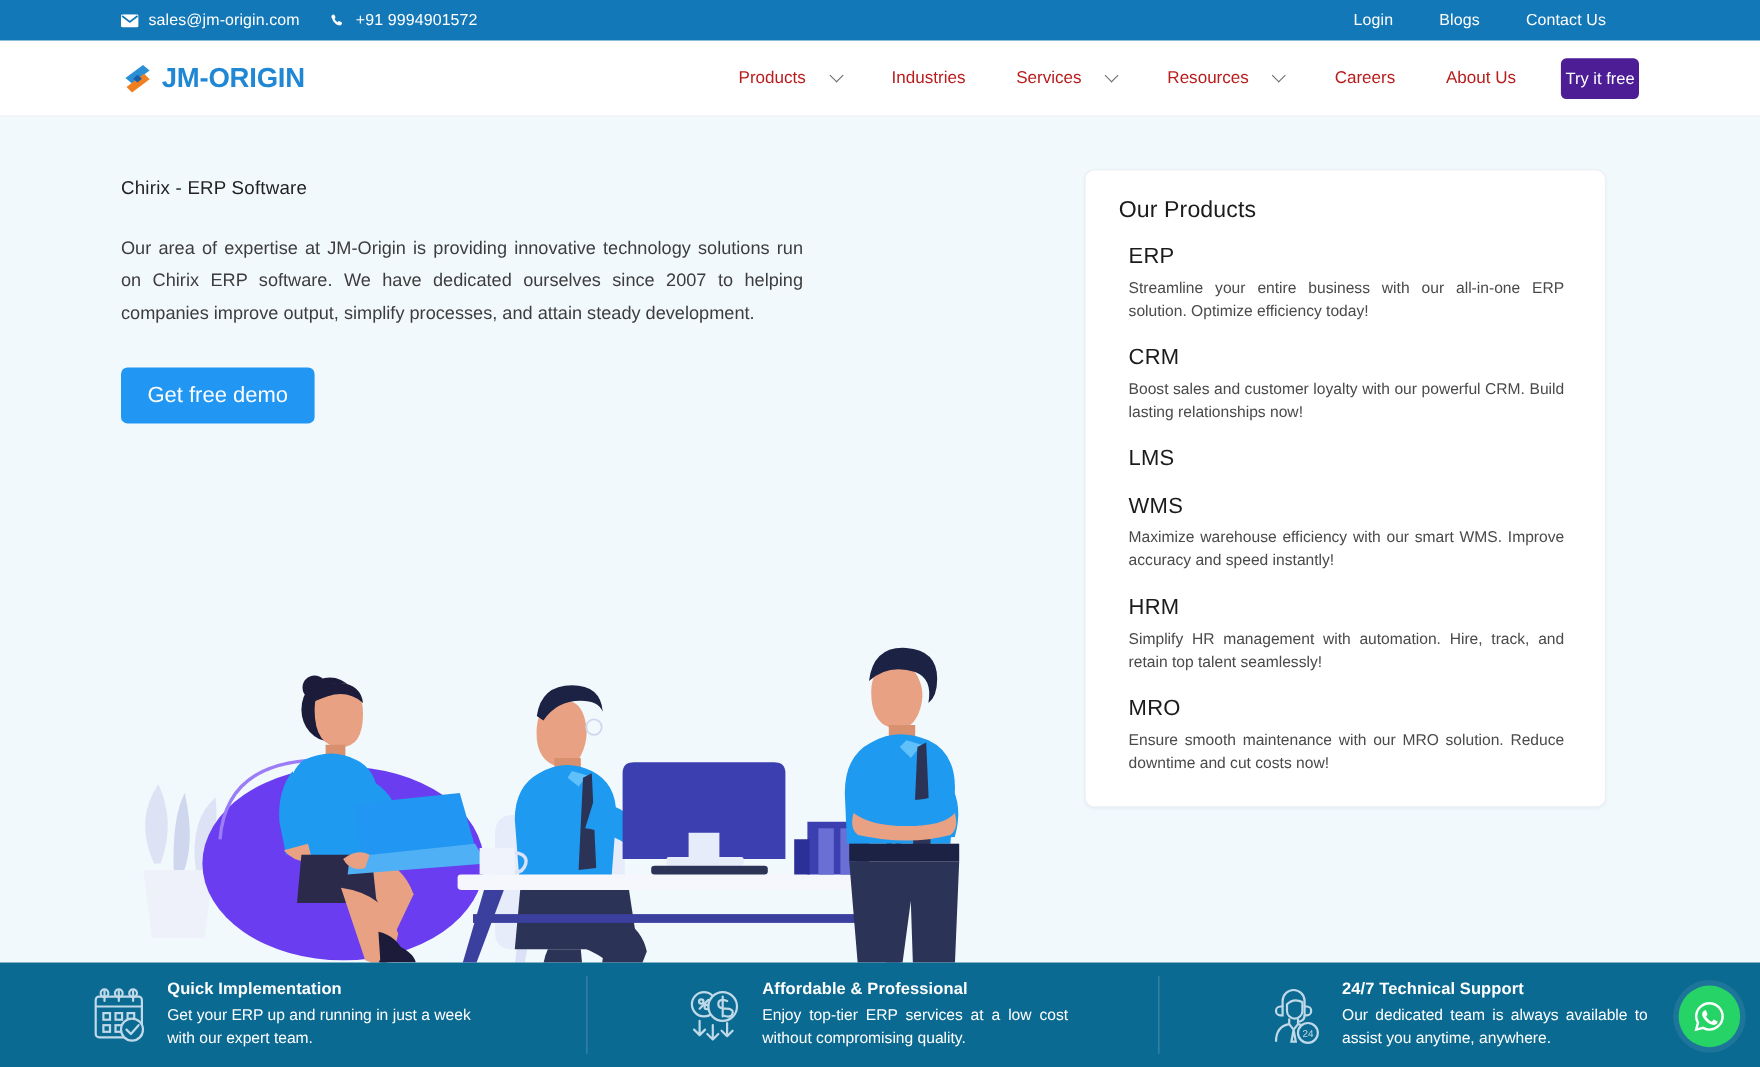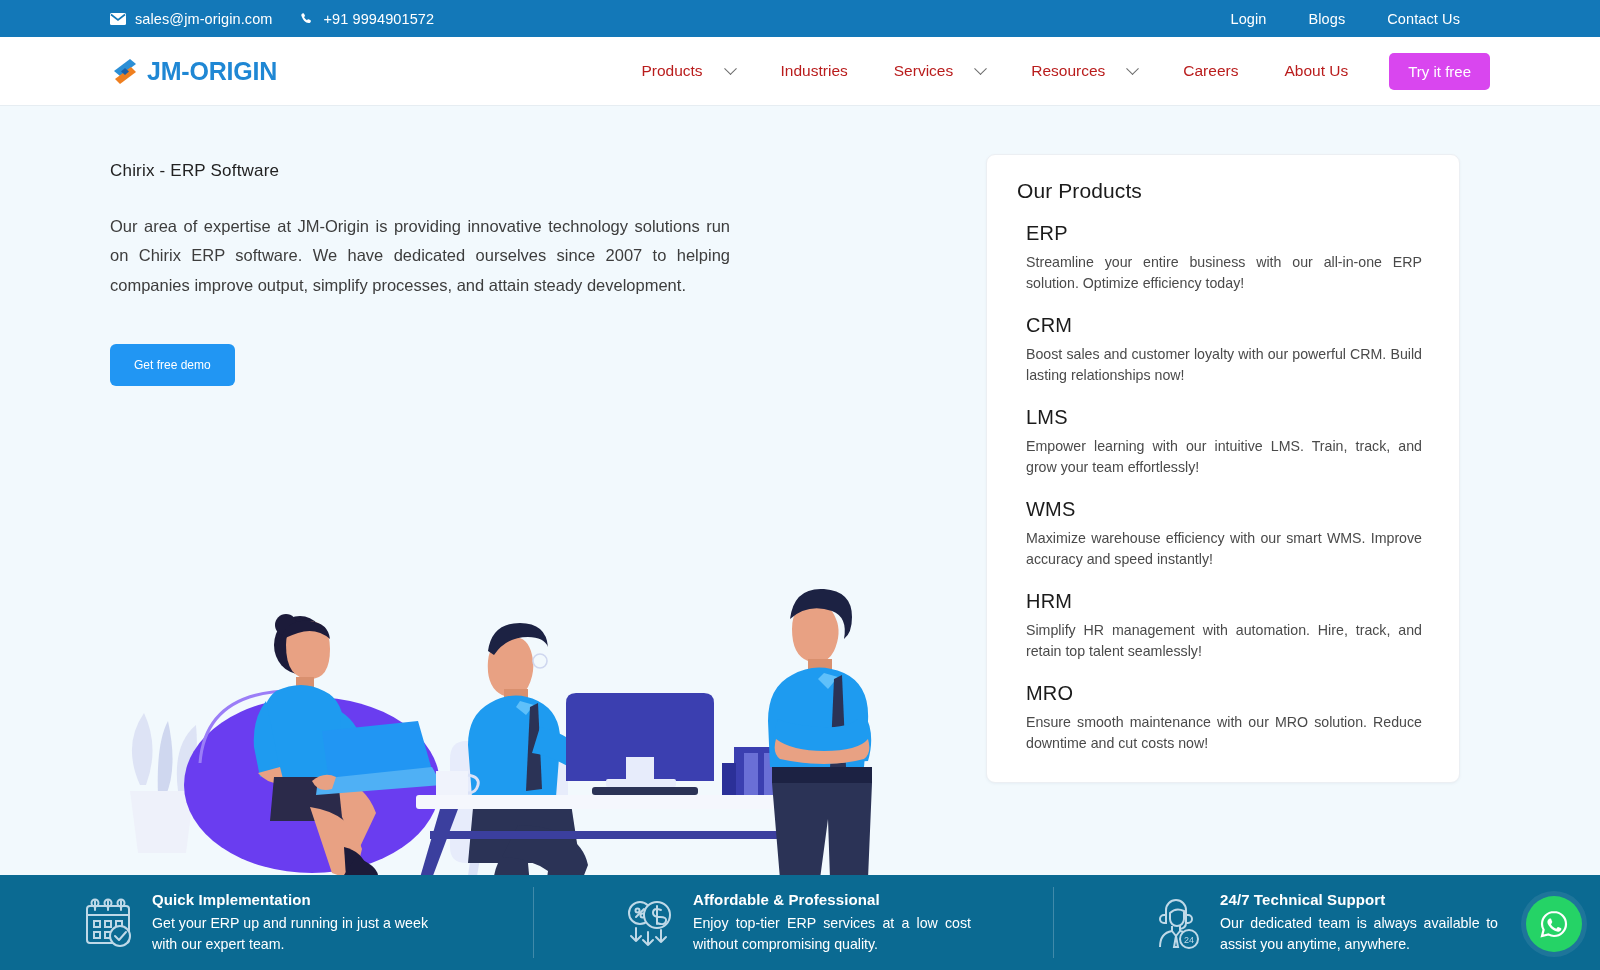--- a/index.html
+++ b/index.html
@@ -38,42 +38,42 @@
   }
   .nav-links { margin-left: auto; margin-right: 110px; display: flex; align-items: center; gap: 0; }
   .nav-item {
     display: flex; align-items: center; gap: 23px;
     font-size: 15.5px; color: #b91c1c; padding: 0 23px; cursor: pointer;
     white-space: nowrap;
   }
   .chev { width: 9px; height: 9px; border-right: 1.7px solid #6d6d6d; border-bottom: 1.7px solid #6d6d6d;
           transform: rotate(45deg) translate(-2px,-2px); }
   .try-btn {
-    margin-left: 18px; background: #d946ef; color: #fff; border: none;
-    padding: 10px 19px; border-radius: 5px; font-size: 15px; cursor: pointer;
+    margin-left: 18px; background: #4c1d95; color: #fff; border: none;
+    padding: 10px 4px; border-radius: 5px; font-size: 15px; cursor: pointer;
     font-family: "Liberation Sans", sans-serif;
   }
 
   
   .hero {
     position: absolute; top: 106px; left: 0; width: 1600px; height: 769px;
     background: #f2f9fd;
     padding-left: 12px;
   }
   .hero-left { position: absolute; left: 110px; top: 55px; width: 660px; }
   .eyebrow { font-size: 17px; color: #222; letter-spacing: .2px; }
   .h1 { margin-top: 32px; font-size: 34px; line-height: 1.17; color: #1b1b1b; font-weight: 700; letter-spacing: -.2px; }
   .h1 .accent { color: #2b95d6; font-weight: 700; }
   .hero-p {
     margin-top: 31px; width: 620px; font-size: 16.5px; line-height: 1.78;
     color: #3d3d3d; text-align: justify;
   }
   .demo-btn {
-    margin-top: 44px; background: #2196f3; color: #fff; border: none;
-    padding: 14px 24px; border-radius: 6px; font-size: 12px; cursor: pointer;
+    margin-top: 34px; background: #2196f3; color: #fff; border: none;
+    padding: 14px 24px; border-radius: 6px; font-size: 20px; cursor: pointer;
     font-family: "Liberation Sans", sans-serif;
   }
 
   
   .products-card {
     position: absolute; right: 140px; top: 48px; width: 474px;
     background: #ffffff; border: 1px solid #eceff3; border-radius: 9px;
     padding: 24px 30px 28px 30px;
     box-shadow: 0 1px 3px rgba(25,60,90,.05);
   }
@@ -198,21 +198,20 @@
       <div class="product">
         <div class="product-name">ERP</div>
         <div class="product-desc">Streamline your entire business with our all-in-one ERP solution. Optimize efficiency today!</div>
       </div>
       <div class="product">
         <div class="product-name">CRM</div>
         <div class="product-desc">Boost sales and customer loyalty with our powerful CRM. Build lasting relationships now!</div>
       </div>
       <div class="product">
         <div class="product-name">LMS</div>
-        <div class="product-desc">Empower learning with our intuitive LMS. Train, track, and grow your team effortlessly!</div>
       </div>
       <div class="product">
         <div class="product-name">WMS</div>
         <div class="product-desc">Maximize warehouse efficiency with our smart WMS. Improve accuracy and speed instantly!</div>
       </div>
       <div class="product">
         <div class="product-name">HRM</div>
         <div class="product-desc">Simplify HR management with automation. Hire, track, and retain top talent seamlessly!</div>
       </div>
       <div class="product">

